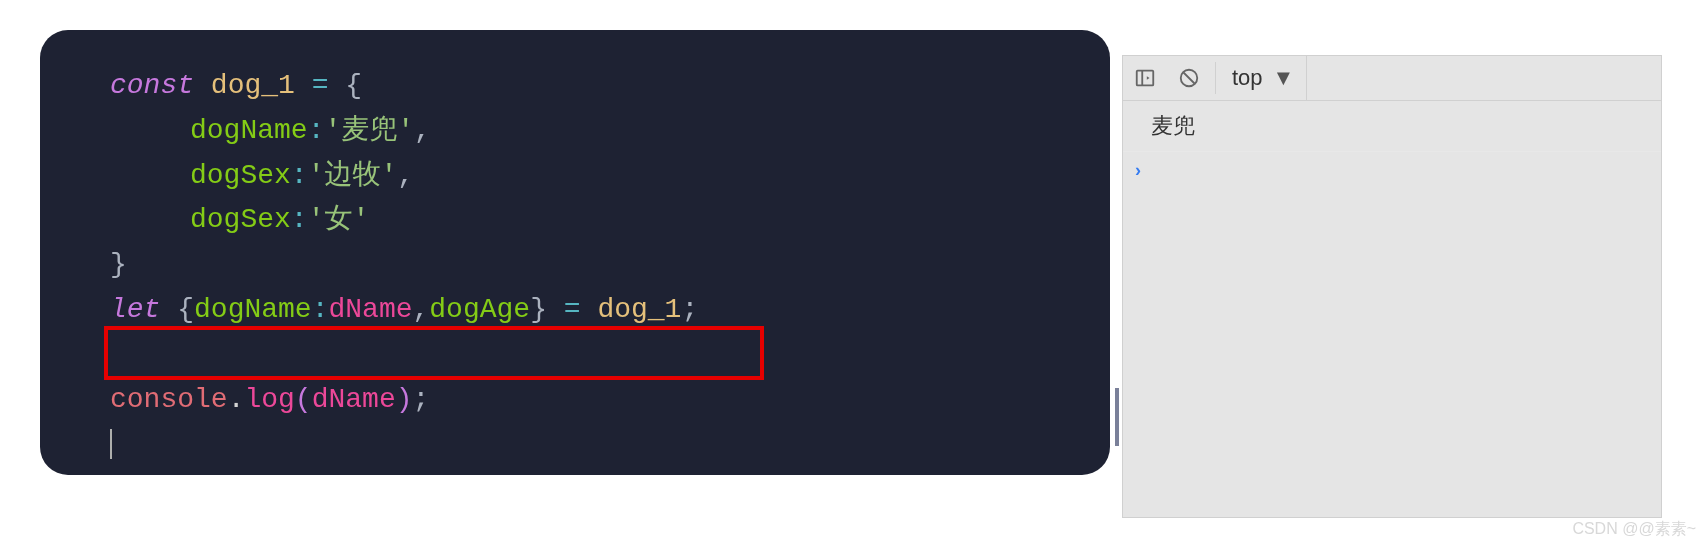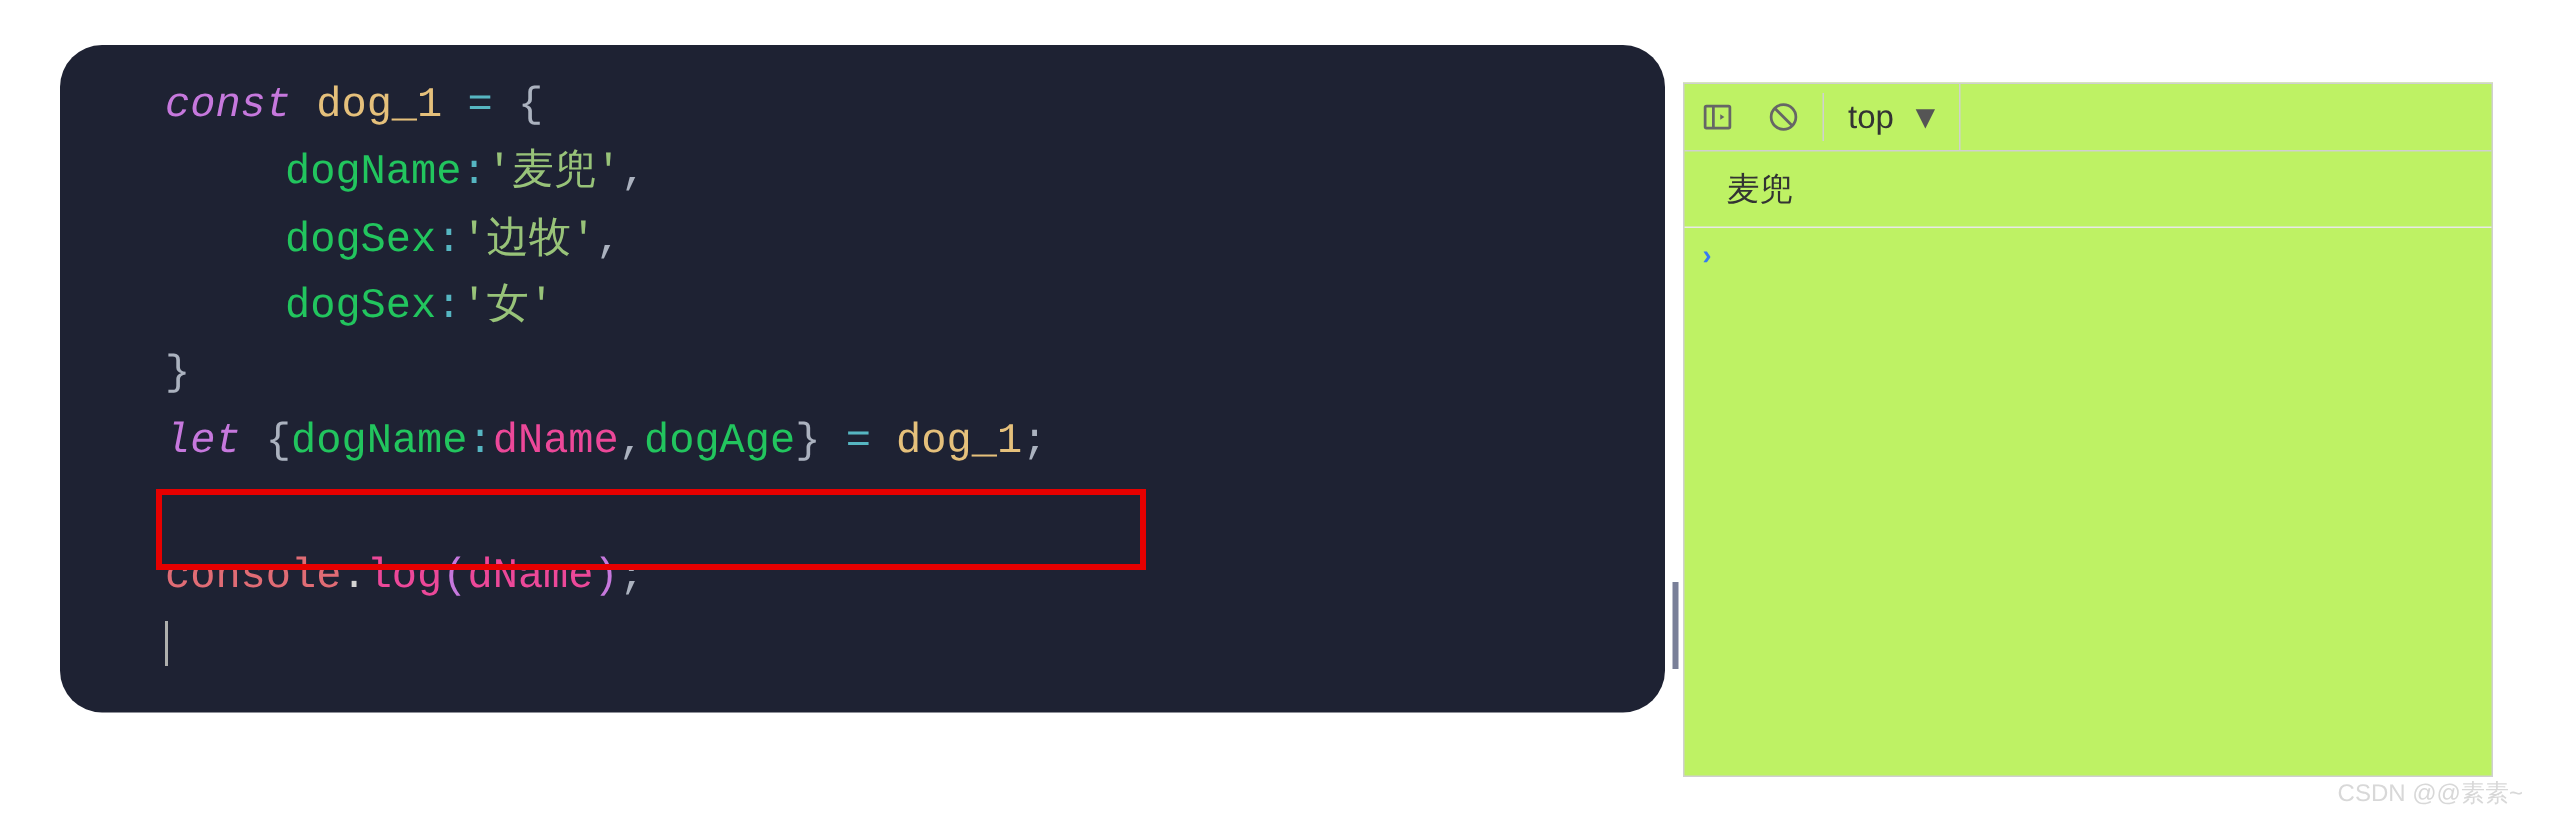--- a/index.html
+++ b/index.html
@@ -16,33 +16,33 @@
       width: 100%;
       height: 500px;
       padding-top: 30px;
     }
     .code-panel {
       background: #1e2233;
       border-radius: 28px;
       margin-left: 40px;
       width: 1070px;
       height: 445px;
-      padding-top: 19px;
+      padding-top: 34px;
       padding-left: 70px;
       overflow: hidden;
       position: relative;
       font-size: 28px;
       line-height: 1.6;
       font-weight: 400;
     }
     .code-line { white-space: pre; }
     .kw-const { color: #c678dd; font-style: italic; }
     .kw-let { color: #c678dd; font-style: italic; }
     .var-name { color: #e5c07b; }
-    .prop { color: #22c55e; margin-top: 45px; }
+    .prop { color: #84cc16; margin-top: 45px; }
     .string { color: #98c379; }
     .number { color: #d19a66; }
     .brace { color: #abb2bf; }
     .punct { color: #56b6c2; }
     .op { color: #56b6c2; }
     .white { color: #d4d4d4; }
     .console { color: #e06c75; }
     .method { color: #ec4899; }
     .paren { color: #c678dd; }
     .arg { color: #ec4899; }
@@ -57,21 +57,21 @@
       width: 2px;
       height: 30px;
       background: #aeafad;
       vertical-align: text-bottom;
     }
     .dev-panel {
       margin-left: 12px;
       margin-top: 25px;
       width: 540px;
       height: 463px;
-      background: #bef264;
+      background: #e5e5e5;
       border: 1px solid #d0d0d0;
       font-family: Arial, sans-serif;
     }
     .dev-toolbar {
       display: flex;
       align-items: center;
       height: 45px;
       border-bottom: 1px solid #d0d0d0;
       gap: 0;
     }
@@ -113,21 +113,21 @@
       left: 1115px;
       top: 388px;
       width: 4px;
       height: 58px;
       background: #7a8099;
     }
     .watermark {
       color: #d8d8d8;
       font-size: 16px;
       position: absolute;
-      right: 18px;
+      right: 4px;
       bottom: 12px;
       font-family: Arial, sans-serif;
     }
   </style>
 </head>
 <body>
 
 <div class="main-container">
   <div class="code-panel">
     <div class="code-line"><span class="kw-const">const</span><span class="white"> </span><span class="var-name">dog_1</span><span class="white"> </span><span class="op">=</span><span class="white"> </span><span class="brace">{</span></div>

